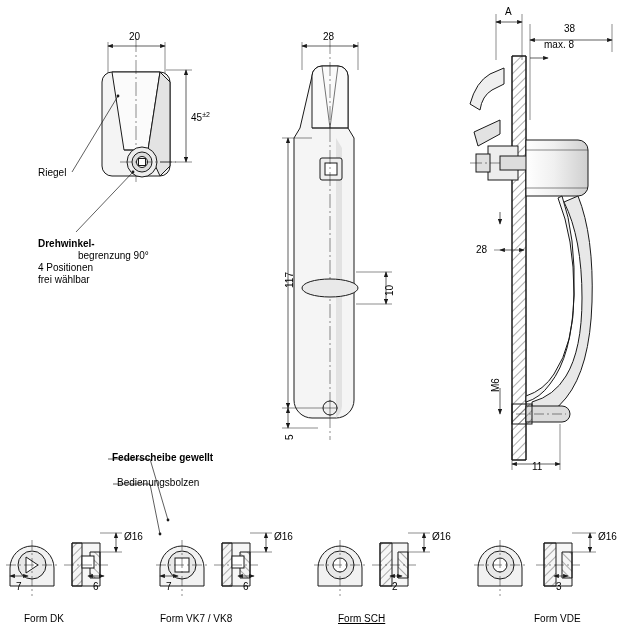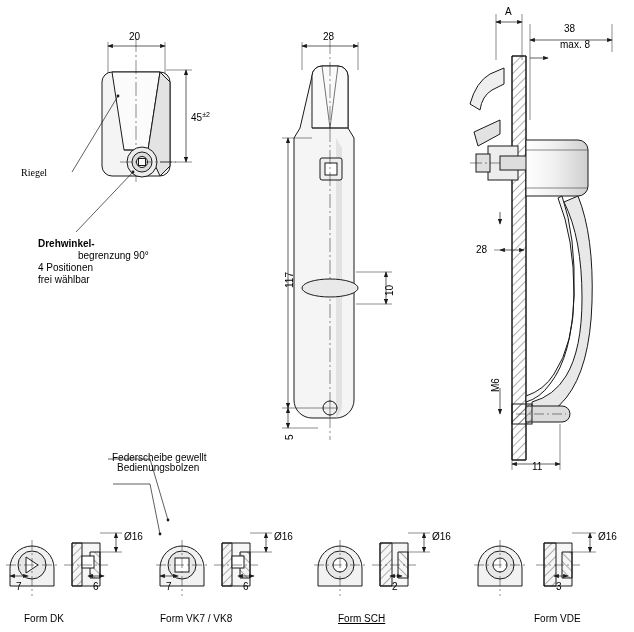--- a/index.html
+++ b/index.html
@@ -236,40 +236,40 @@
       <line x1="572" y1="533" x2="596" y2="533" stroke-width="0.5"></line>
       <line x1="572" y1="552" x2="596" y2="552" stroke-width="0.5"></line>
       <line x1="554" y1="576" x2="568" y2="576" stroke-width="0.7" marker-start="url(#arS)" marker-end="url(#ar)"></line>
     </g>
 
   </g>
 </svg>
 
 <div class="lbl" style="left:129px;top:31px;">20</div>
 <div class="lbl" style="left:191px;top:109px;"><span>45</span><span class="sup">±2</span></div>
-<div class="lbl" style="left:21px;top:167px;font-family:Liberation Serif, serif;">Riegel</div>
+<div class="lbl" style="left:38px;top:167px;">Riegel</div>
 <div class="lbl" style="left:38px;top:238px;font-weight:bold;">Drehwinkel-</div>
 <div class="lbl" style="left:38px;top:250px;padding-left:40px;">begrenzung 90°</div>
 <div class="lbl" style="left:38px;top:262px;">4 Positionen</div>
 <div class="lbl" style="left:38px;top:274px;">frei wählbar</div>
 
 <div class="lbl" style="left:323px;top:31px;">28</div>
 <div class="lbl rot" style="left:284px;top:288px;transform:rotate(-90deg);">117</div>
 <div class="lbl rot" style="left:384px;top:296px;transform:rotate(-90deg);">10</div>
 <div class="lbl rot" style="left:284px;top:440px;transform:rotate(-90deg);">5</div>
 
 <div class="lbl" style="left:505px;top:6px;">A</div>
 <div class="lbl" style="left:564px;top:23px;">38</div>
-<div class="lbl" style="left:560px;top:39px;">max. 8</div>
+<div class="lbl" style="left:544px;top:39px;">max. 8</div>
 <div class="lbl" style="left:476px;top:244px;">28</div>
 <div class="lbl rot" style="left:490px;top:392px;transform:rotate(-90deg);">M6</div>
 <div class="lbl" style="left:532px;top:461px;">11</div>
 
-<div class="lbl" style="left:112px;top:452px;">Federscheibe gewellt</div>
-<div class="lbl" style="left:117px;top:462px;">Bedienungsbolzen</div>
+<div class="lbl" style="left:112px;top:452px;font-weight:bold;">Federscheibe gewellt</div>
+<div class="lbl" style="left:117px;top:477px;">Bedienungsbolzen</div>
 
 <div class="lbl" style="left:124px;top:531px;">Ø16</div>
 <div class="lbl" style="left:16px;top:581px;">7</div>
 <div class="lbl" style="left:93px;top:581px;">6</div>
 <div class="lbl" style="left:24px;top:613px;text-align:center;"><span>Form </span><span class="b">DK</span></div>
 
 <div class="lbl" style="left:274px;top:531px;">Ø16</div>
 <div class="lbl" style="left:166px;top:581px;">7</div>
 <div class="lbl" style="left:243px;top:581px;">6</div>
 <div class="lbl" style="left:160px;top:613px;"><span>Form </span><span class="b">VK7 / VK8</span></div>

